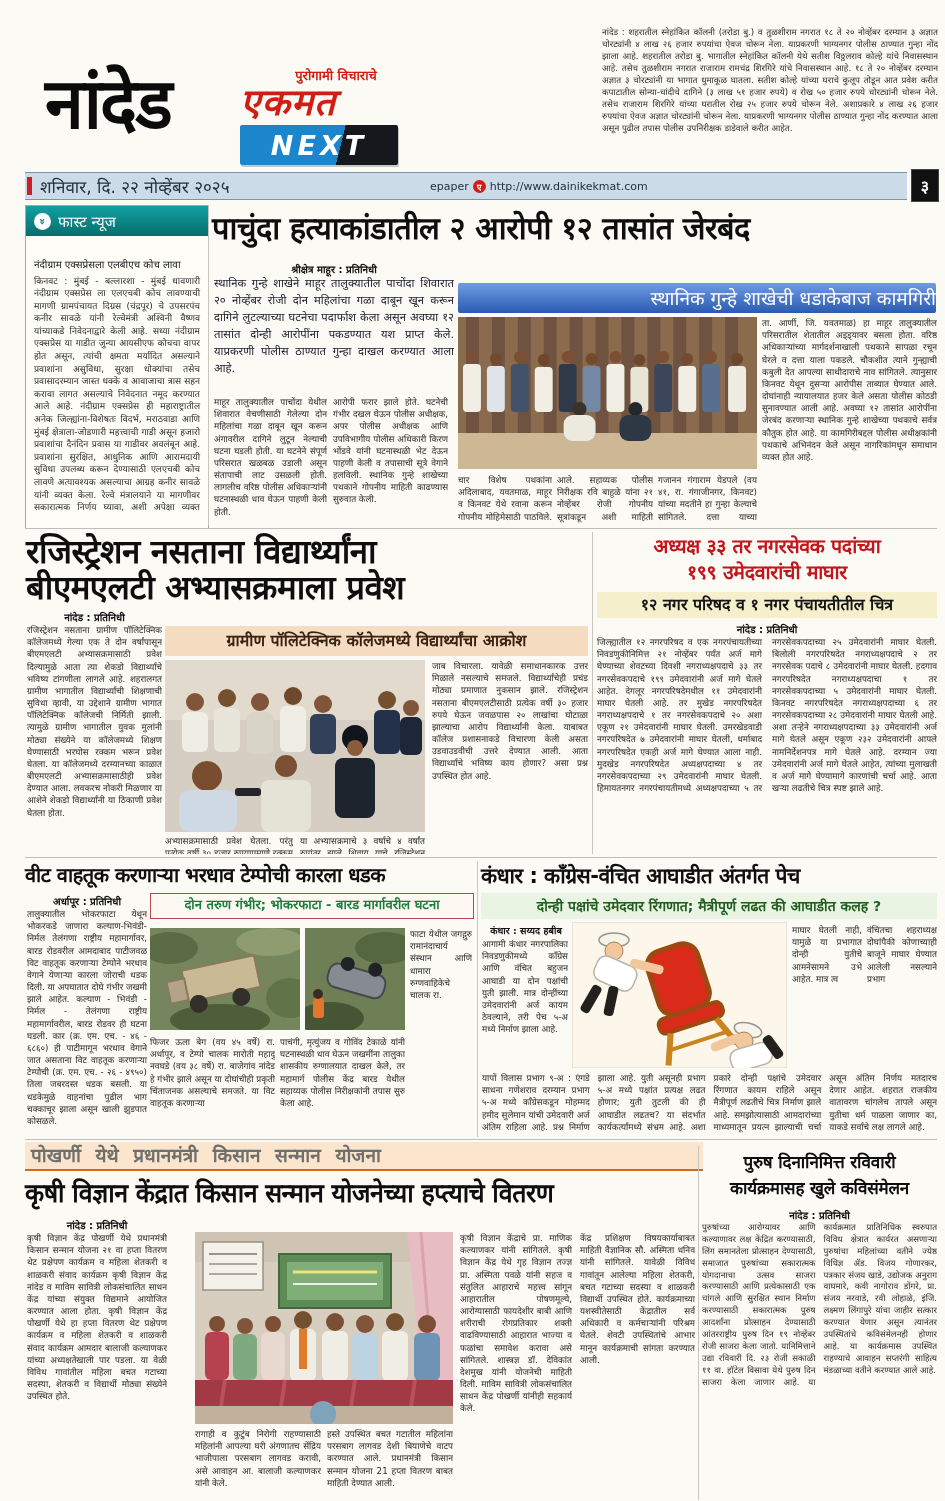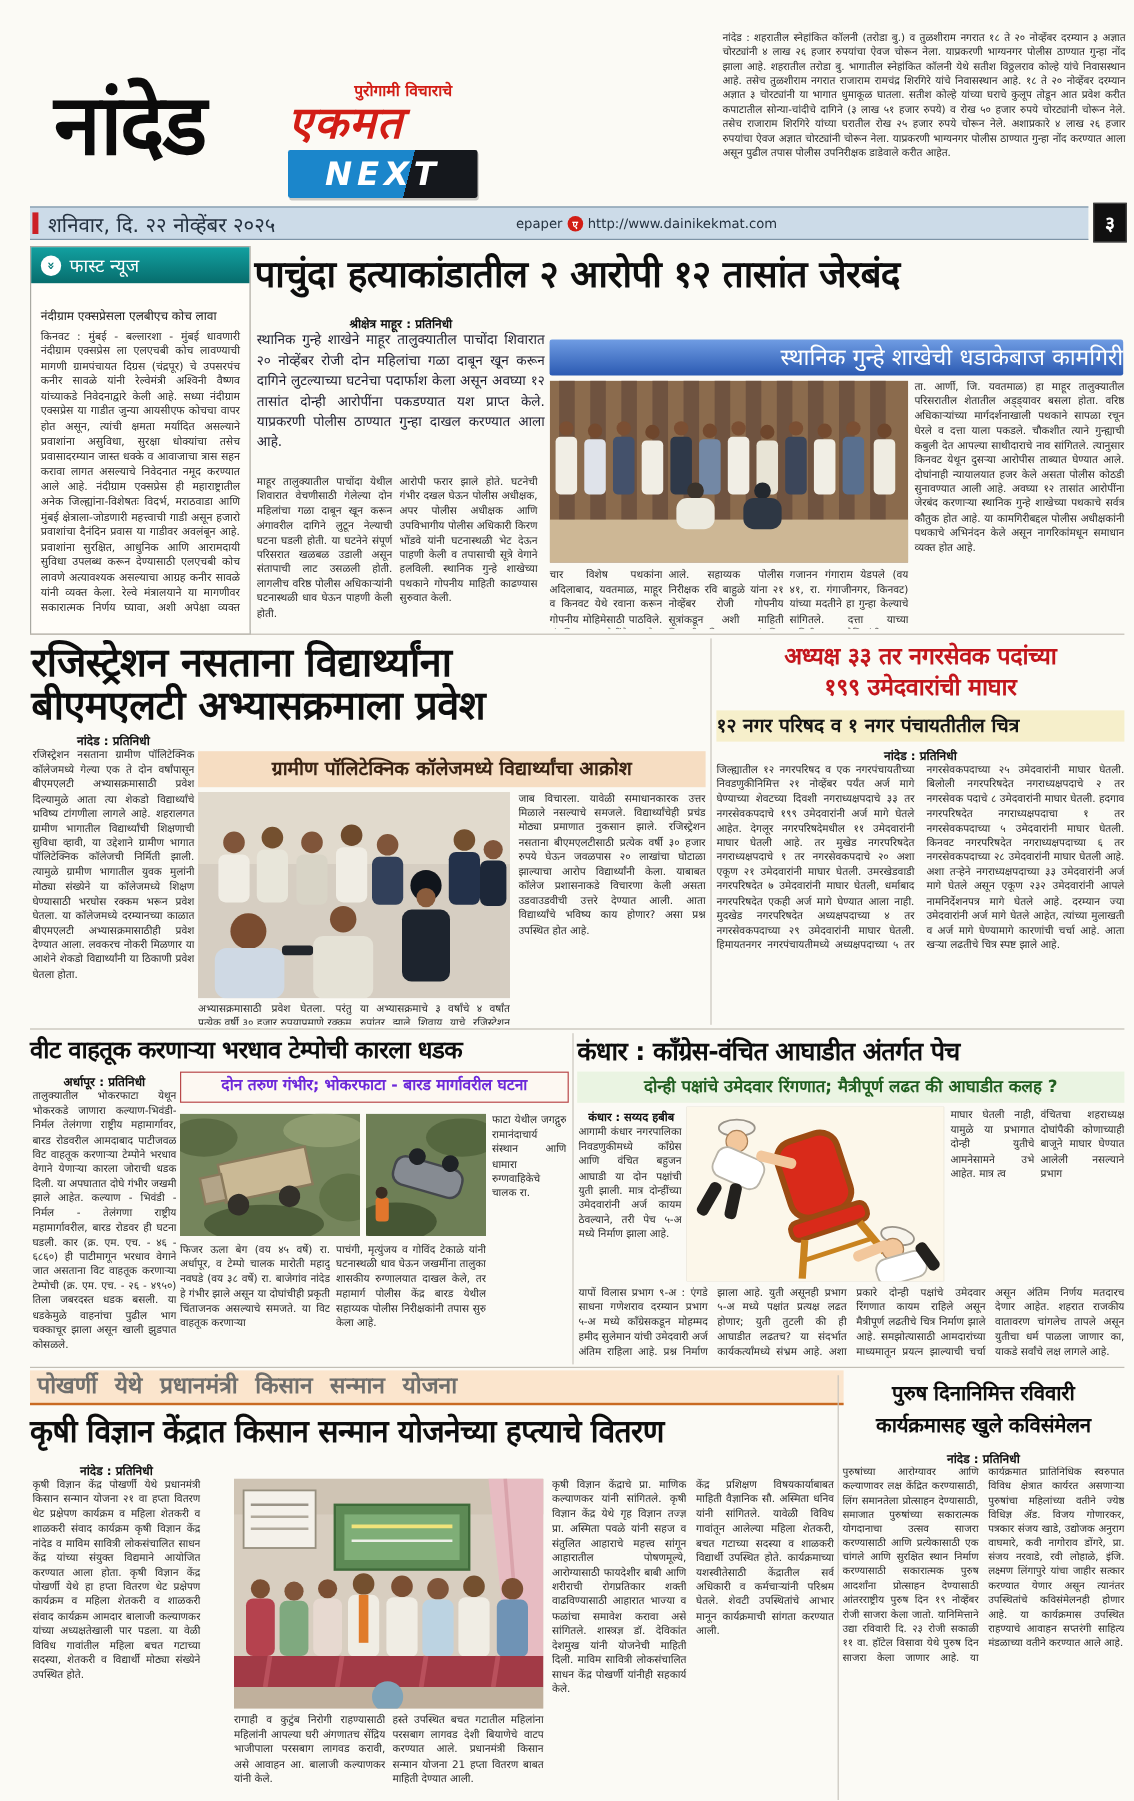--- a/index.html
+++ b/index.html
@@ -37,22 +37,22 @@
   .fn-head{height:30px;background:linear-gradient(180deg,#12a0a0,#076d6d);display:flex;align-items:center;gap:7px;padding:0 8px}
   .fn-ico{width:17px;height:17px;border-radius:50%;background:#fff;color:#0b7d7d;display:flex;align-items:center;justify-content:center;font-weight:bold;font-size:11px}
   .fn-ico i{display:inline-block;transform:rotate(90deg);font-style:normal;line-height:1}
   .fn-title{color:#fff;font-size:15px;font-weight:normal}
   .fn-hl{font-size:10px;font-weight:normal;line-height:1.25;padding:23px 8px 3px}
   .fn-body{padding:0 8px;height:238px}
 
   
   .kicker-blue{background:linear-gradient(180deg,#6f9ce3,#2b5ab2);color:#fff;font-weight:normal;font-size:19px;text-align:right;line-height:30px;border-radius:2px}
   .kicker-peach{background:#f6ddc2;color:#3a2313;font-weight:bold;font-size:16px;text-align:center;line-height:30px}
-  .kicker-cream{background:#f6efcb;color:#151515;font-weight:bold;font-size:16px;line-height:26px}
-  .kicker-red{background:#fdf8f2;border:1px solid #b8484a;color:#6d28d9;font-weight:bold;font-size:13px;text-align:center;line-height:22px}
+  .kicker-cream{background:#f6efcb;color:#151515;font-weight:bold;font-size:16px;text-align:center;line-height:26px}
+  .kicker-red{background:#fdf8f2;border:1px solid #b8484a;color:#15803d;font-weight:bold;font-size:13px;text-align:center;line-height:22px}
   .kicker-green{background:#eaf4e2;color:#215e20;font-weight:bold;font-size:14px;text-align:center;line-height:26px}
   .banner-peach{background:#fbe5cd;color:#6f6f6d;font-weight:bold;font-size:19px;line-height:27px;padding-left:6px;border-bottom:2px solid #c96a22;word-spacing:8px}
 
   .red-hl{color:#c3161c;font-weight:bold;text-align:center;font-size:19.5px;line-height:1.35;letter-spacing:-0.3px}
   .cols2{column-count:2;column-gap:10px}
   .cols4{column-count:4;column-gap:8px}
 </style>
 </head>
 <body>
 

